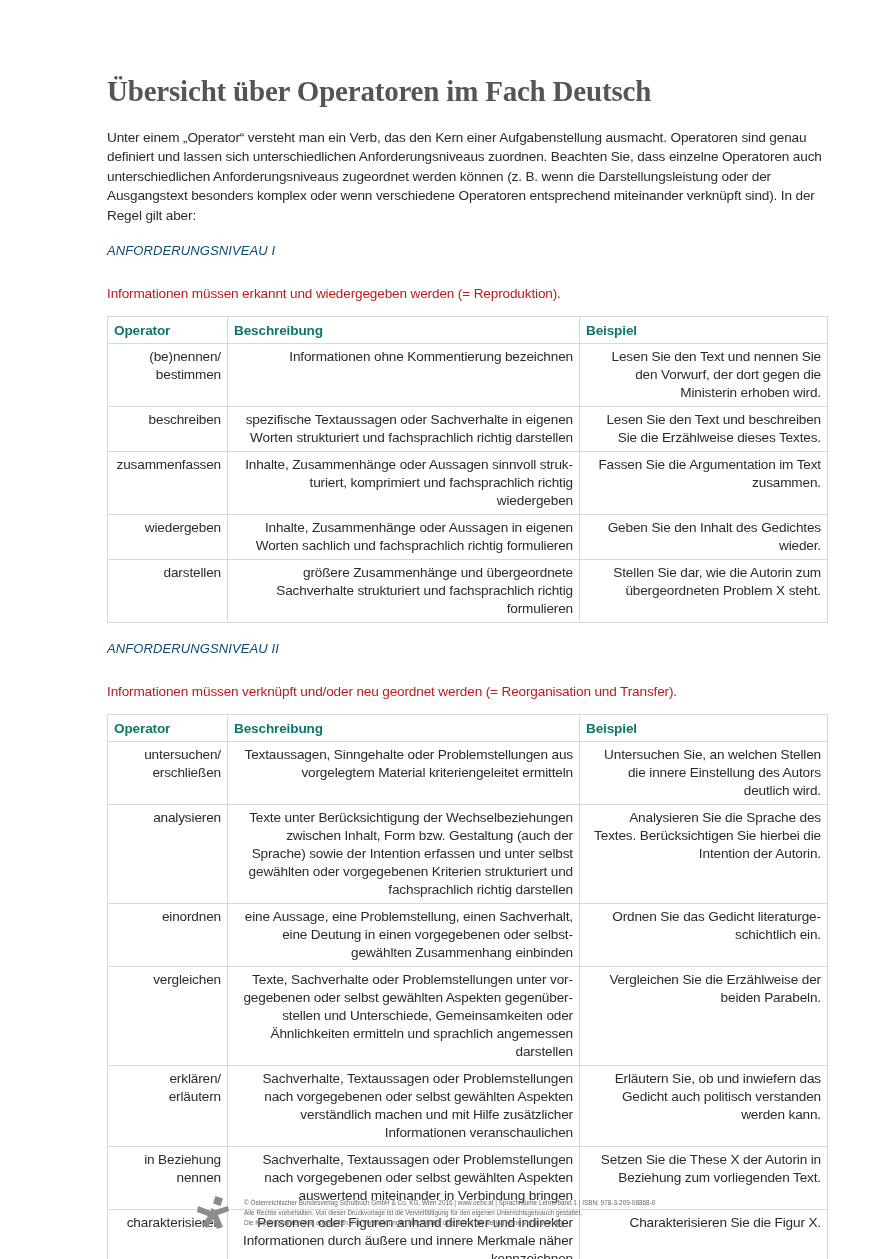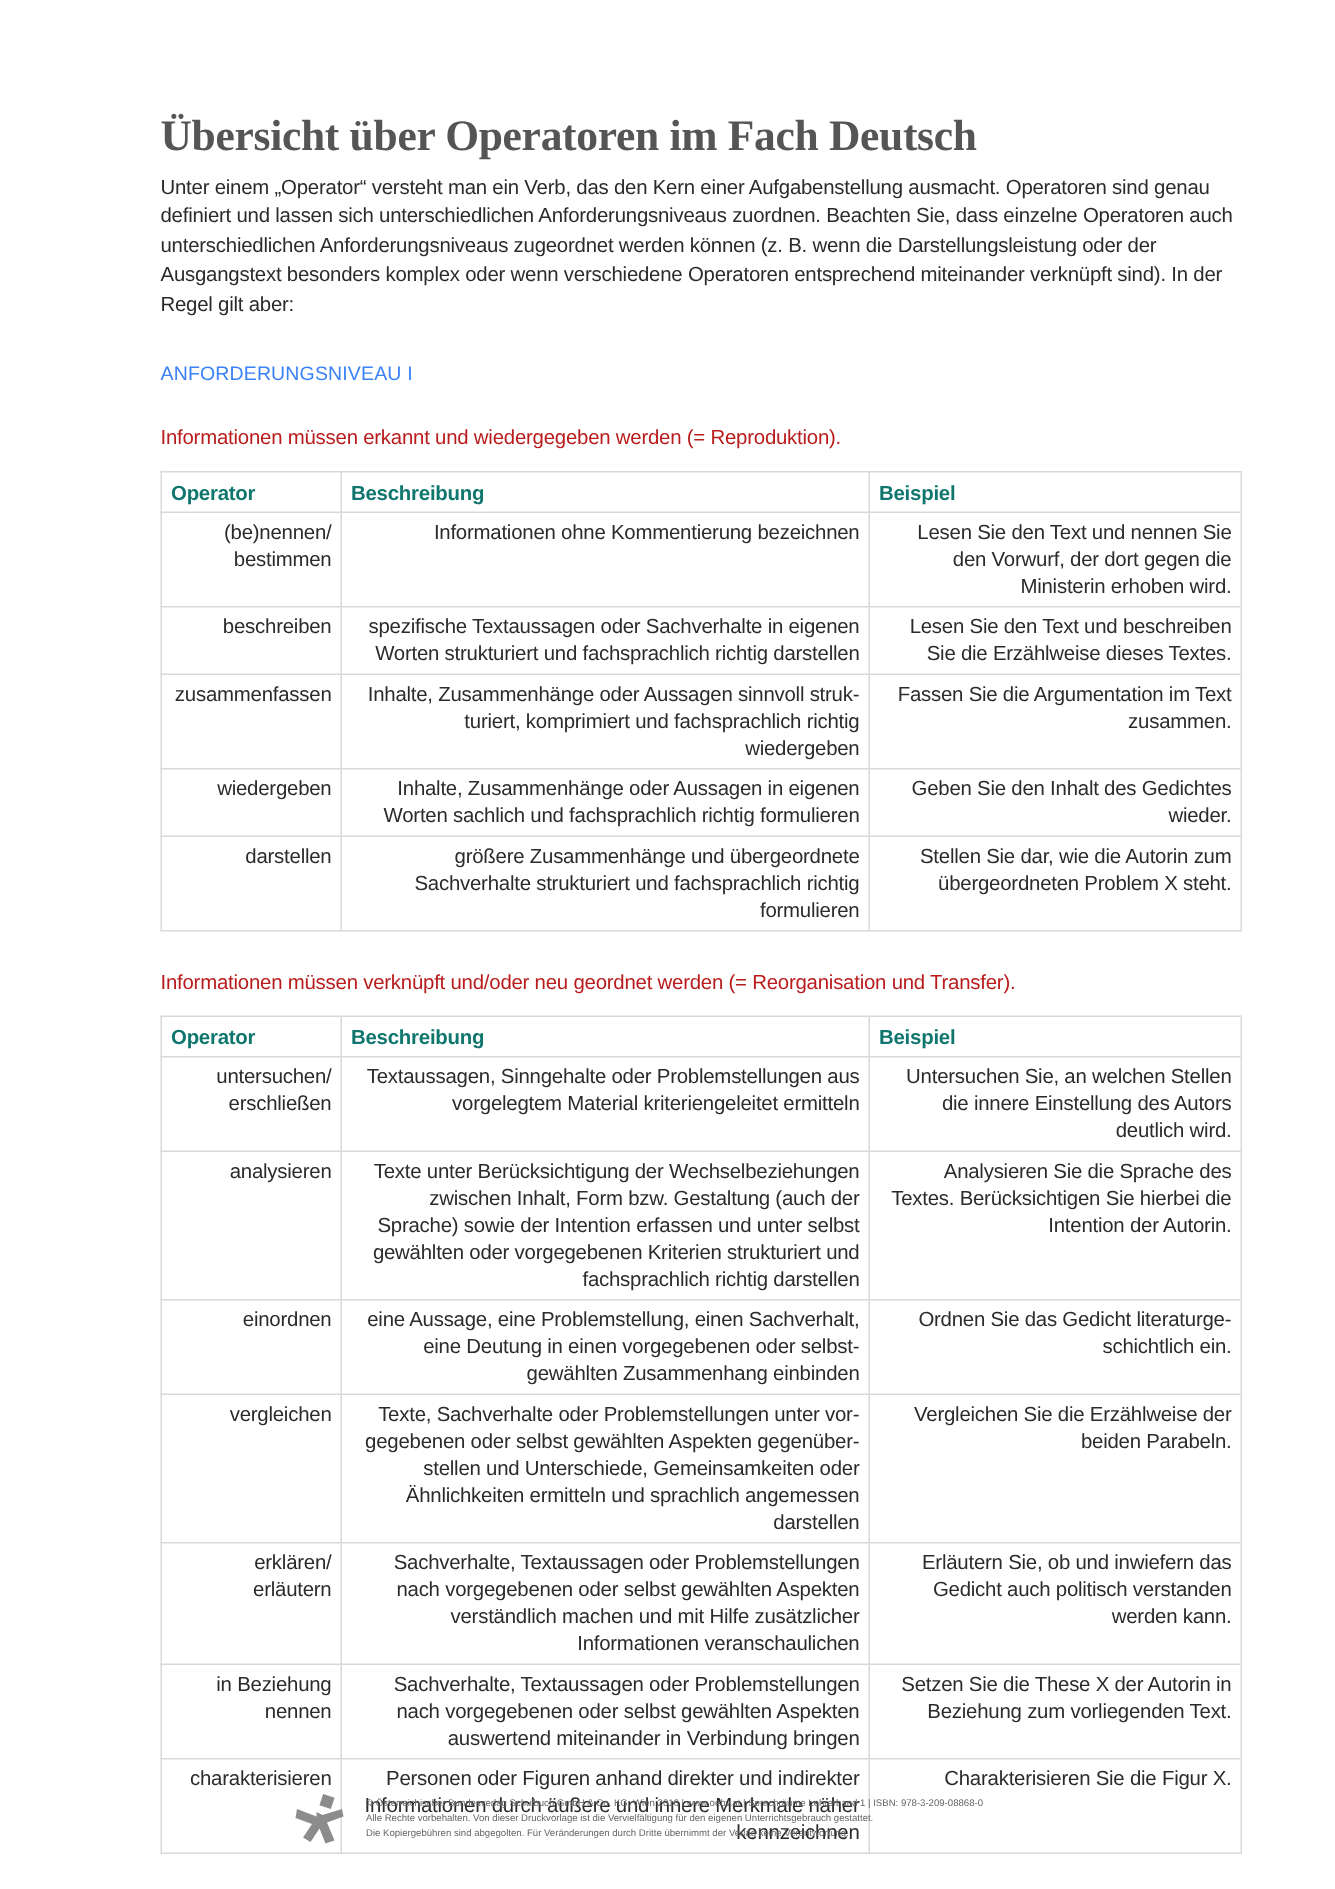--- a/index.html
+++ b/index.html
@@ -11,34 +11,35 @@
       overflow: hidden;
     }
     .page { position: absolute; left: 107px; top: 74px; width: 720px; }
     .title {
       font-family: "Liberation Serif", "DejaVu Serif", serif;
       font-weight: bold;
       font-size: 29px;
       color: #555555;
       letter-spacing: -0.2px;
       line-height: 34px;
-      margin-bottom: 7px;
+      margin-bottom: 20px;
     }
     .intro {
       font-size: 13.6px;
       line-height: 19.4px;
       color: #2b2b2b;
       letter-spacing: -0.15px;
     }
     .level-heading {
       font-size: 13px;
-      color: #3b82f6;
+      color: #0c4a6e;
       letter-spacing: 0.1px;
-      margin-top: 28px;
+      margin-top: 17px;
       line-height: 18px;
+      font-style: italic;
     }
     .level-desc {
       font-size: 13.6px;
       color: #b91c1c;
       margin-top: 24px;
       line-height: 19px;
       letter-spacing: -0.15px;
     }
     table.ops {
       width: 720px;
@@ -128,20 +129,21 @@
         <tr>
           <td>darstellen</td>
           <td>größere Zusammenhänge und übergeordnete Sachverhalte strukturiert und fachsprachlich richtig formulieren</td>
           <td>Stellen Sie dar, wie die Autorin zum übergeordneten Problem X steht.</td>
         </tr>
       </tbody>
     </table>
   </section>
 
   <section>
+    <div class="level-heading">ANFORDERUNGSNIVEAU II</div>
     <p class="level-desc">Informationen müssen verknüpft und/oder neu geordnet werden (= Reorganisation und Transfer).</p>
     <table class="ops">
       <colgroup>
           <col class="c1">
           <col class="c2">
           <col class="c3">
         </colgroup>
       <thead>
         <tr>
           <th>Operator</th>

